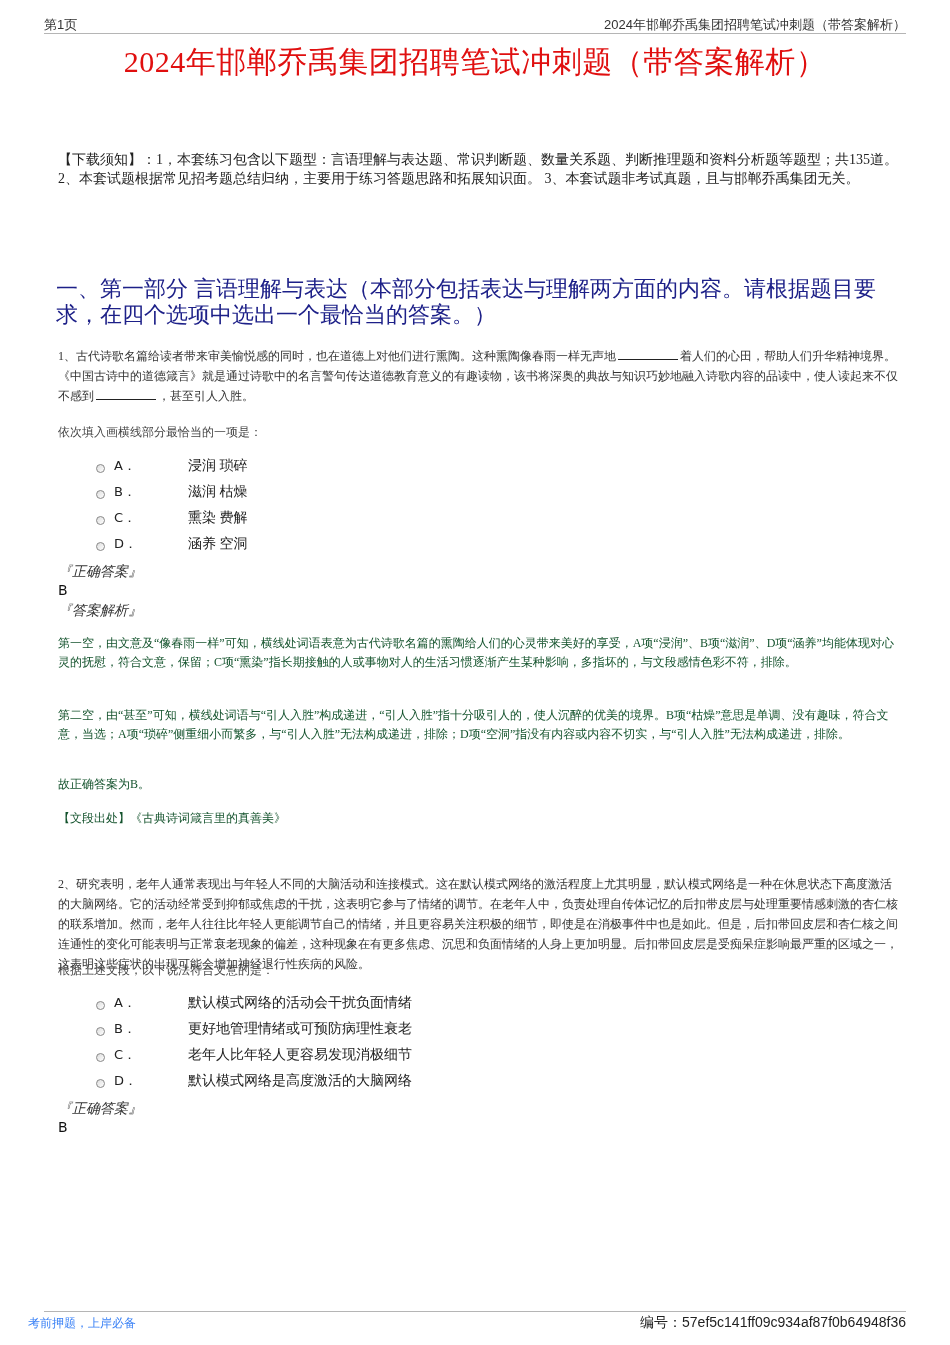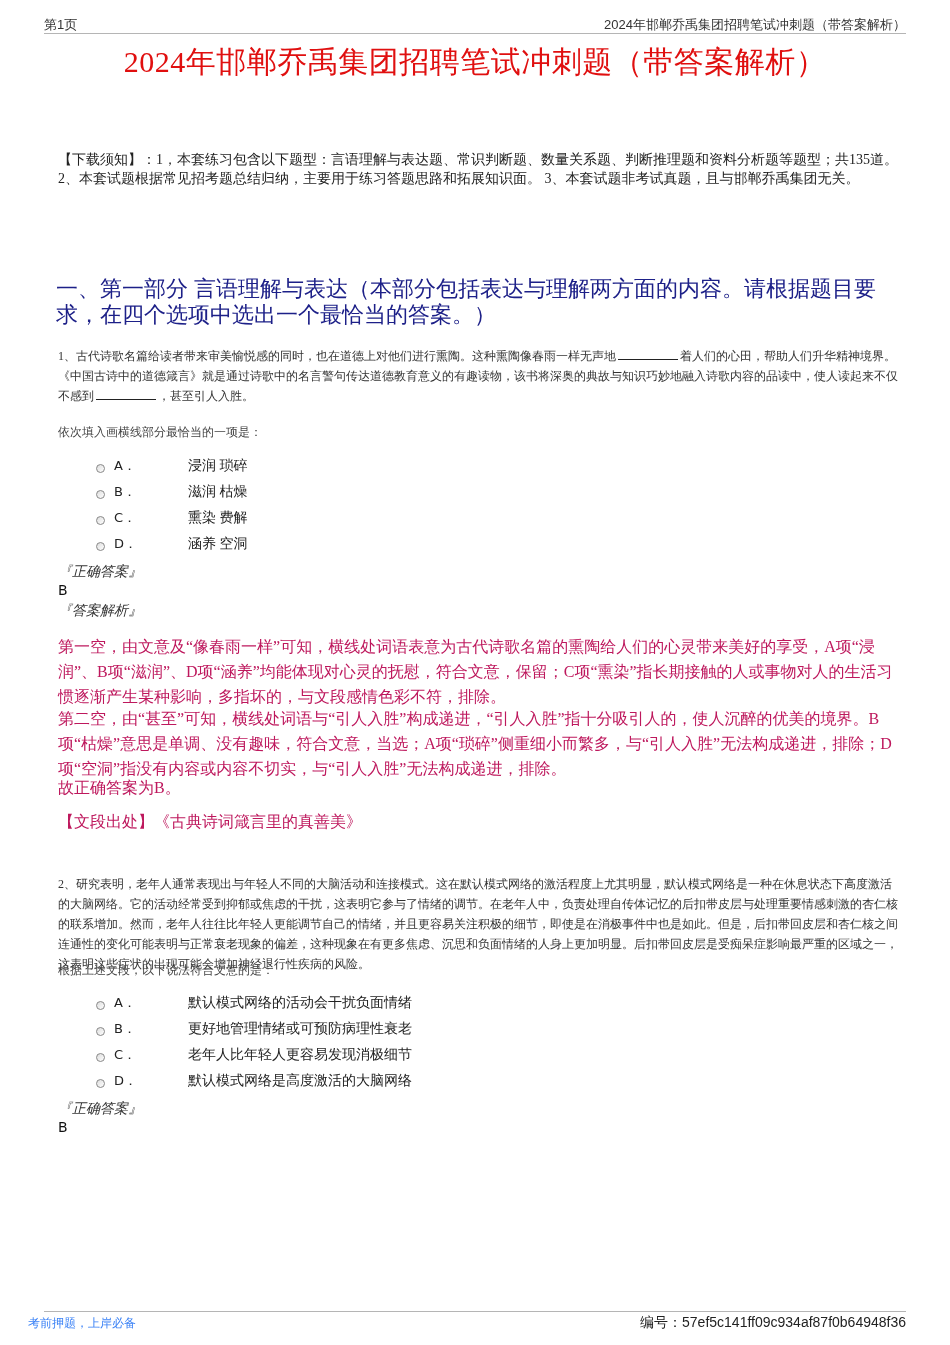--- a/index.html
+++ b/index.html
@@ -19,21 +19,21 @@
            font-family: "Liberation Serif", "DejaVu Serif", serif; }
   .blank { display: inline-block; width: 60px; border-bottom: 1px solid #222; height: 12px; vertical-align: baseline; margin: 0 2px; }
   .prompt { left: 58px; font-size: 12px; color: #444; font-family: "Liberation Serif", "DejaVu Serif", serif; }
   .opt { left: 96px; height: 22px; display: flex; align-items: center; font-size: 14px; color: #222; }
   .radio { width: 9px; height: 9px; border: 1px solid #888; border-radius: 50%; margin-right: 9px; margin-top: 4px;
            background: linear-gradient(135deg, #ddd, #fff); box-sizing: border-box; }
   .opt-letter { font-family: "DejaVu Sans", sans-serif; font-size: 13px; width: 30px; }
   .opt-text { font-family: "Liberation Serif", "DejaVu Serif", serif; font-size: 14px; margin-left: 44px; }
   .label { left: 58px; font-size: 14px; color: #333; font-family: "Liberation Serif", "DejaVu Serif", serif; font-style: italic; }
   .ans { left: 58px; font-size: 14px; color: #111; font-family: "DejaVu Sans", sans-serif; }
-  .para { left: 58px; width: 840px; font-size: 16px; line-height: 25px; color: #be185d;
+  .para { left: 58px; width: 840px; font-size: 12px; line-height: 19px; color: #14532d;
           font-family: "Liberation Serif", "DejaVu Serif", serif; }
   .ftr-line { left: 44px; right: 44px; top: 1311px; height: 1px; background: #b5b5b5; }
   .ftr-left { left: 28px; top: 1315px; font-size: 12px; color: #3b82f6; font-family: "Liberation Serif", serif; }
   .ftr-right { right: 44px; top: 1314px; font-size: 14px; color: #222; font-family: "Liberation Sans", sans-serif; }
 </style>
 </head>
 <body>
 
 <div class="abs hdr-left">第1页</div>
 <div class="abs hdr-right">2024年邯郸乔禹集团招聘笔试冲刺题（带答案解析）</div>

